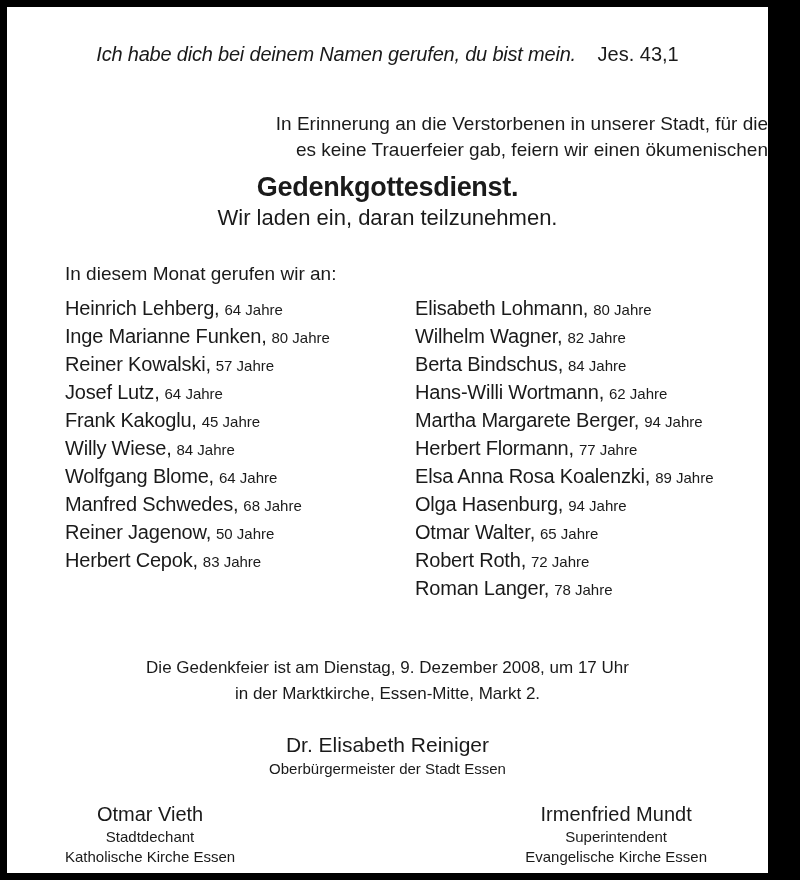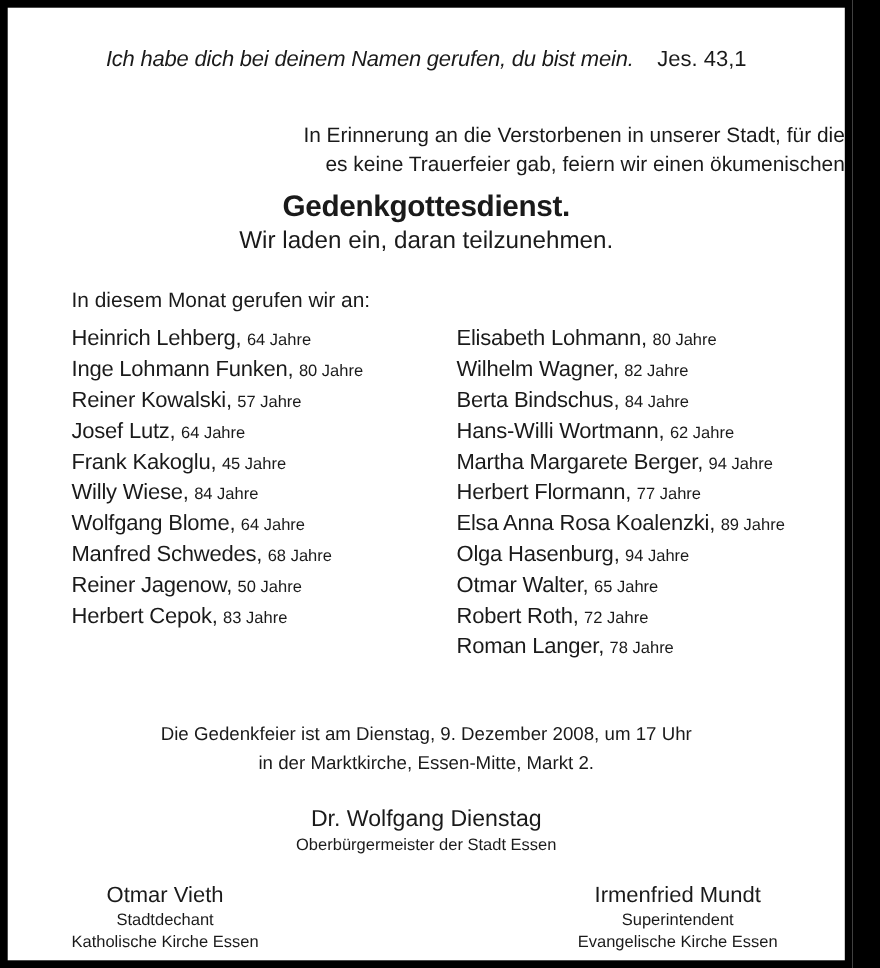--- a/index.html
+++ b/index.html
@@ -105,21 +105,21 @@
 
   <div class="service-title">Gedenkgottesdienst.</div>
 
   <div class="invitation">Wir laden ein, daran teilzunehmen.</div>
 
   <div class="list-heading">In diesem Monat gerufen wir an:</div>
 
   <div class="names">
     <div class="names-col">
       <div class="name-row"><span class="nm">Heinrich Lehberg,</span><span class="age">64 Jahre</span></div>
-      <div class="name-row"><span class="nm">Inge Lohmann Funken,</span><span class="age">80 Jahre</span></div>
+      <div class="name-row"><span class="nm">Inge Marianne Funken,</span><span class="age">80 Jahre</span></div>
       <div class="name-row"><span class="nm">Reiner Kowalski,</span><span class="age">57 Jahre</span></div>
       <div class="name-row"><span class="nm">Josef Lutz,</span><span class="age">64 Jahre</span></div>
       <div class="name-row"><span class="nm">Frank Kakoglu,</span><span class="age">45 Jahre</span></div>
       <div class="name-row"><span class="nm">Willy Wiese,</span><span class="age">84 Jahre</span></div>
       <div class="name-row"><span class="nm">Wolfgang Blome,</span><span class="age">64 Jahre</span></div>
       <div class="name-row"><span class="nm">Manfred Schwedes,</span><span class="age">68 Jahre</span></div>
       <div class="name-row"><span class="nm">Reiner Jagenow,</span><span class="age">50 Jahre</span></div>
       <div class="name-row"><span class="nm">Herbert Cepok,</span><span class="age">83 Jahre</span></div>
     </div>
     <div class="names-col">
@@ -135,21 +135,21 @@
       <div class="name-row"><span class="nm">Robert Roth,</span><span class="age">72 Jahre</span></div>
       <div class="name-row"><span class="nm">Roman Langer,</span><span class="age">78 Jahre</span></div>
     </div>
   </div>
 
   <div class="event-info">
     <div>Die Gedenkfeier ist am Dienstag, 9. Dezember 2008, um 17 Uhr</div>
     <div>in der Marktkirche, Essen-Mitte, Markt 2.</div>
   </div>
 
-  <div class="official-name">Dr. Wolfgang Dienstag</div>
+  <div class="official-name">Dr. Elisabeth Reiniger</div>
   <div class="official-title">Oberbürgermeister der Stadt Essen</div>
 
   <div class="signatures">
     <div class="sig-block">
       <div class="sig-name">Otmar Vieth</div>
       <div class="sig-title">Stadtdechant</div>
       <div class="sig-org">Katholische Kirche Essen</div>
     </div>
     <div class="sig-block">
       <div class="sig-name">Irmenfried Mundt</div>

